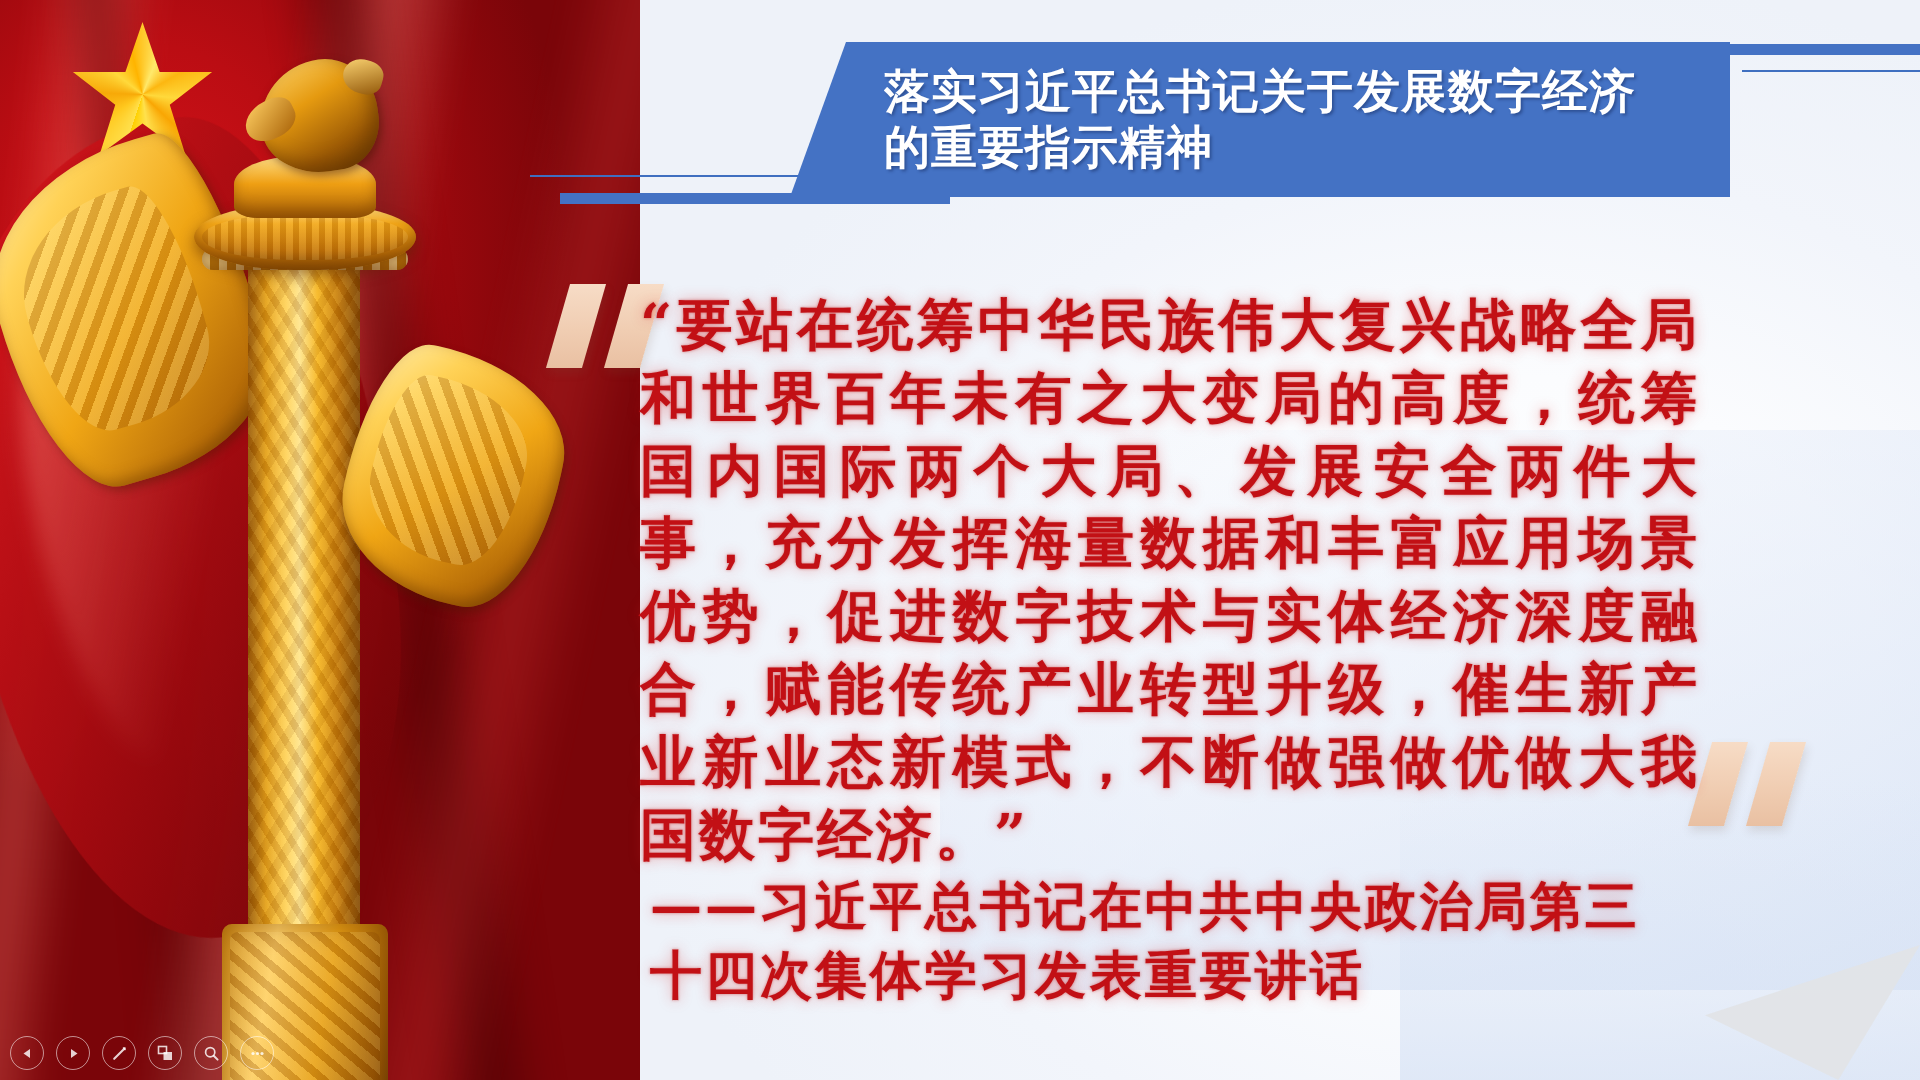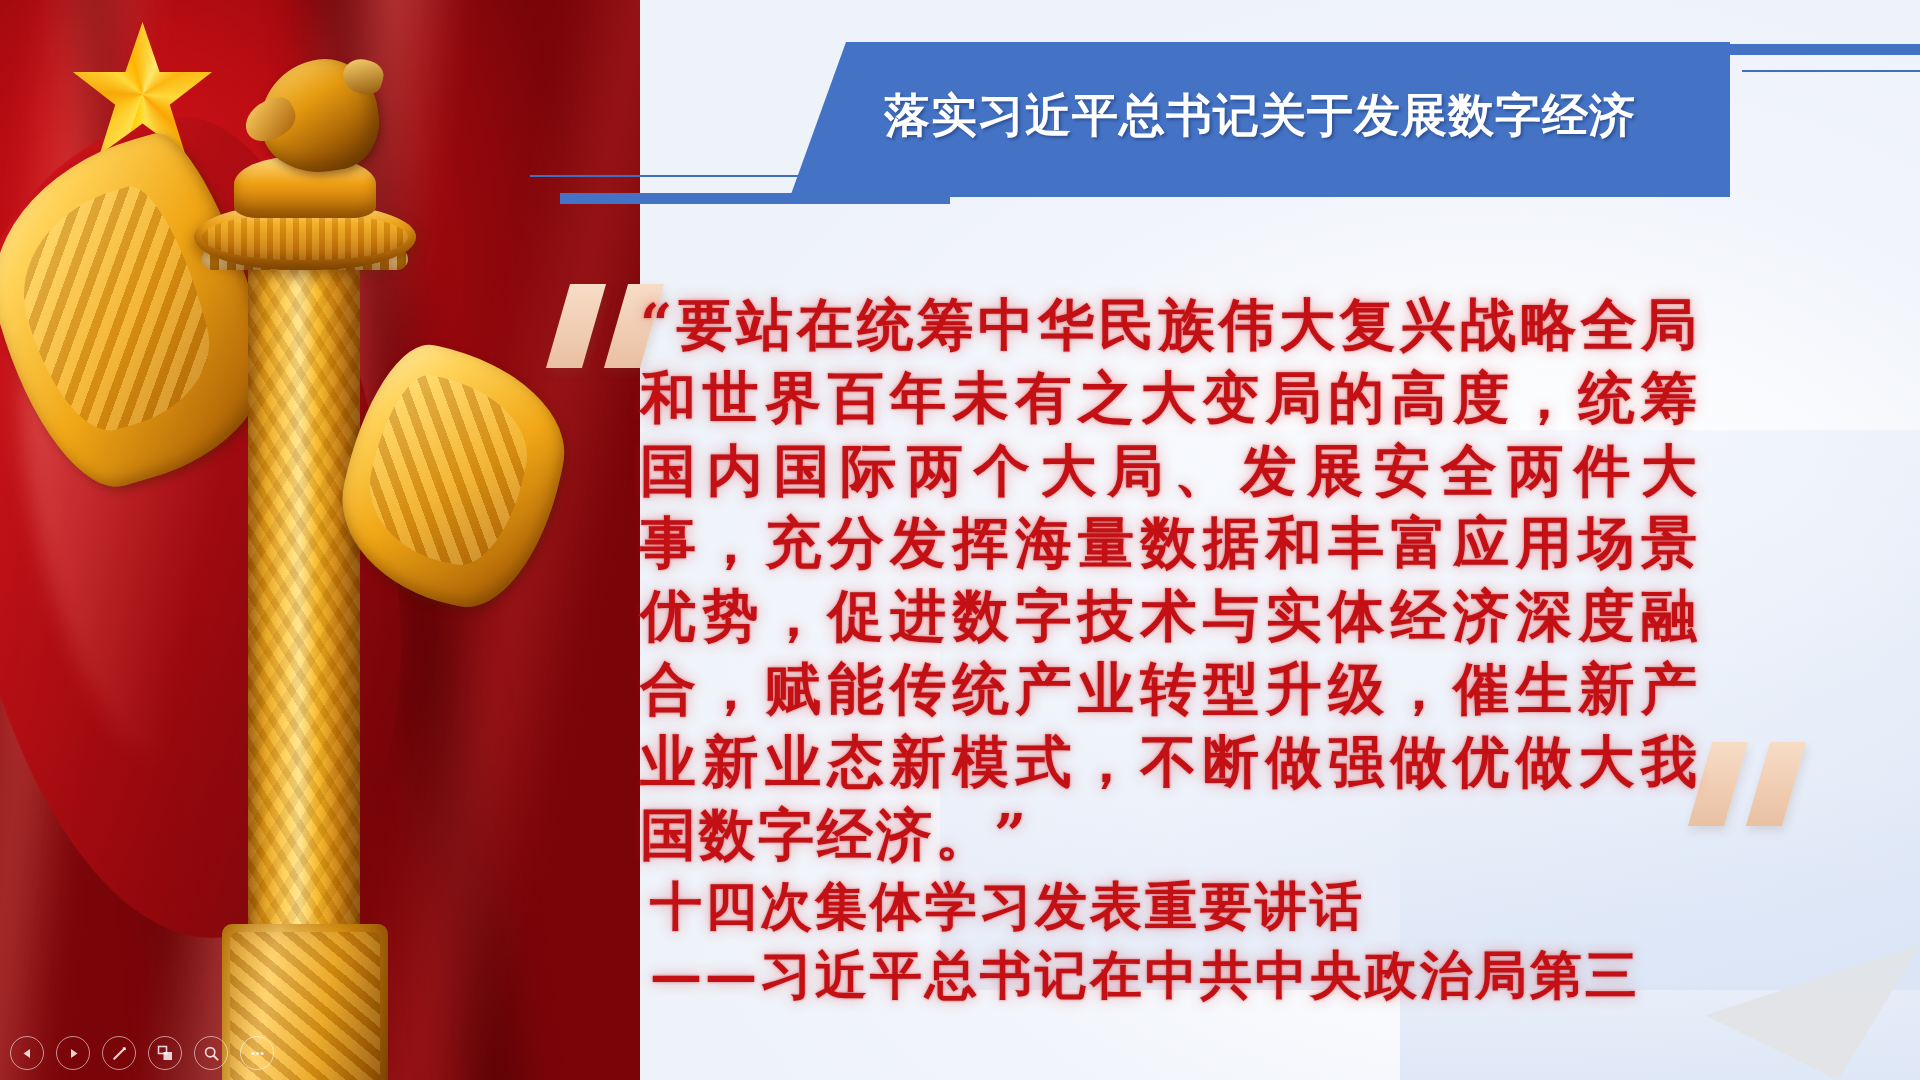--- a/index.html
+++ b/index.html
@@ -152,21 +152,21 @@
     position:absolute;left:790px;top:42px;width:940px;height:155px;
     background:#4472C4;
     clip-path:polygon(56px 0, 100% 0, 100% 100%, 0 100%);
     display:flex;align-items:center;justify-content:center;
     box-shadow:0 3px 10px rgba(40,70,140,.18);
   }
   .banner-title{
     color:#ffffff;font-weight:700;font-size:46px;line-height:1.2;text-align:left;
     letter-spacing:1px;padding:0 34px;
     text-shadow:2px 2px 3px rgba(20,40,90,.45);
-    font-family:Liberation Mono, monospace;
+    font-family:Liberation Sans, sans-serif;
   }
   .deco{position:absolute;background:#4472C4;}
   .deco.left-thin{left:530px;top:175px;width:420px;height:2px;background:#3f6fc0;}
   .deco.left-thick{left:560px;top:193px;width:390px;height:11px;}
   .deco.right-thick{left:1690px;top:44px;width:230px;height:11px;}
   .deco.right-thin{left:1742px;top:70px;width:178px;height:2px;background:#3f6fc0;}
 
   
   .qmark{position:absolute;display:flex;gap:22px;}
   .qmark i{
@@ -244,37 +244,38 @@
   </div>
 
   <div class="deco left-thin"></div>
   <div class="deco left-thick"></div>
   <div class="deco right-thick"></div>
   <div class="deco right-thin"></div>
 
   <div class="banner">
     <div class="banner-title">
       <div>落实习近平总书记关于发展数字经济</div>
+      <div>的重要指示精神</div>
     </div>
   </div>
 
   <div class="qmark open">
     <i></i>
     <i></i>
   </div>
   <div class="qmark close">
     <i></i>
     <i></i>
   </div>
 
   <div class="quote">“要站在统筹中华民族伟大复兴战略全局和世界百年未有之大变局的高度，统筹国内国际两个大局、发展安全两件大事，充分发挥海量数据和丰富应用场景优势，促进数字技术与实体经济深度融合，赋能传统产业转型升级，催生新产业新业态新模式，不断做强做优做大我国数字经济。”</div>
 
   <div class="attrib">
+    <div>——习近平总书记在中共中央政治局第三</div>
     <div>十四次集体学习发表重要讲话</div>
-    <div>——习近平总书记在中共中央政治局第三</div>
   </div>
 
   <div class="fold-tri"></div>
 
   <div class="toolbar">
 
     <div class="tb">
       <span>
         <svg width="13" height="13" viewBox="0 0 13 13">
             <polygon points="9,2 9,11 2.5,6.5" fill="currentColor"></polygon>

